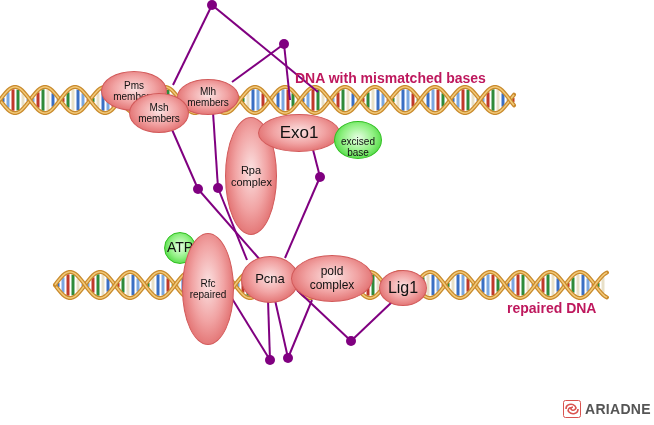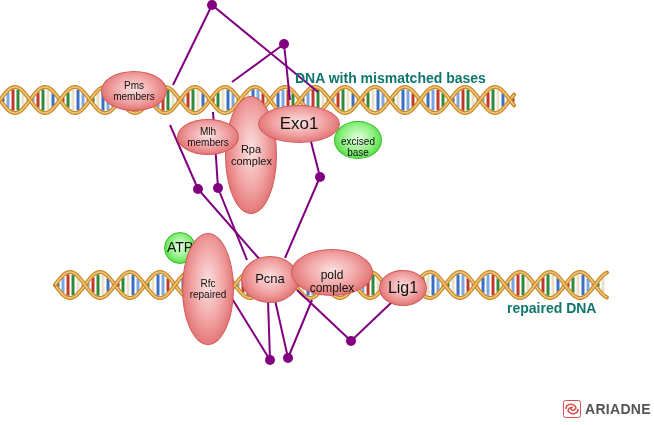--- a/index.html
+++ b/index.html
@@ -1,18 +1,18 @@
 <!DOCTYPE html>
 <html><head>
 <meta charset="utf-8">
 <style>
   html, body { margin:0; padding:0; background:#ffffff; }
   body { width:654px; height:425px; position:relative; overflow:hidden; font-family:"Liberation Sans", sans-serif; }
   #stage { position:absolute; left:0; top:0; width:654px; height:425px; }
-  .lbl { position:absolute; font-family:"Liberation Sans", sans-serif; font-weight:bold; color:#0f766e; white-space:nowrap; }
+  .lbl { position:absolute; font-family:"Liberation Sans", sans-serif; font-weight:bold; color:#be185d; white-space:nowrap; }
   .node { position:absolute; display:flex; align-items:center; justify-content:center; text-align:center; color:#111; font-family:"Liberation Sans", sans-serif; line-height:1.1; border-radius:50%; box-sizing:border-box; }
   .prot { background: radial-gradient(ellipse at 50% 45%, #fbe1e1 0%, #f1a3a3 45%, #e06a6a 80%, #d45959 100%); border:1px solid #d25a5a; }
   .small { background: radial-gradient(ellipse at 50% 45%, #e9ffe6 0%, #8ef080 50%, #35cf2a 90%); border:1px solid #30c020; }
   .logo { position:absolute; left:563px; top:400px; display:flex; align-items:center; gap:4px; }
   .logo-text { font-size:14px; font-weight:bold; color:#555; letter-spacing:0.3px; }
 </style>
 </head>
 <body>
 
 <div id="stage">
@@ -273,46 +273,49 @@
         <circle cx="320" cy="177" r="5" fill="#800080"></circle>
         <circle cx="270" cy="360" r="5" fill="#800080"></circle>
         <circle cx="288" cy="358" r="5" fill="#800080"></circle>
         <circle cx="351" cy="341" r="5" fill="#800080"></circle>
       </g>
   </svg>
 
   <div class="lbl" style="left:295px;top:70px;font-size:14px;">DNA with mismatched bases</div>
   <div class="lbl" style="left:507px;top:300px;font-size:14px;">repaired DNA</div>
 
-  <div class="node prot" style="left:225px;top:96px;width:52px;height:118px;font-size:11px;">
+  <div class="node prot" style="left:225px;top:117px;width:52px;height:118px;font-size:11px;">
       <span style="width:40px">Rpa complex</span>
     </div>
   <div class="node prot" style="left:101px;top:71px;width:66px;height:40px;font-size:10px;">
       <span style="width:46px">Pms members</span>
     </div>
-  <div class="node prot" style="left:177px;top:79px;width:62px;height:36px;font-size:10px;margin-top:40px;">
+  <div class="node prot" style="left:177px;top:79px;width:62px;height:36px;font-size:10px;">
       <span style="width:46px">Mlh members</span>
     </div>
-  <div class="node prot" style="left:258px;top:105px;width:82px;height:38px;font-size:17px;">
+  <div class="node prot" style="left:129px;top:93px;width:60px;height:40px;font-size:10px;">
+      <span style="width:46px">Msh members</span>
+    </div>
+  <div class="node prot" style="left:258px;top:114px;width:82px;height:38px;font-size:17px;">
       <span>Exo1</span>
     </div>
   <div class="node small" style="left:334px;top:121px;width:48px;height:38px;font-size:10px;align-items:flex-end;">
       <span style="width:38px">excised base</span>
     </div>
 
   <div class="node small" style="left:164px;top:232px;width:32px;height:32px;font-size:14px;">
       <span>ATP</span>
     </div>
   <div class="node prot" style="left:182px;top:233px;width:52px;height:112px;font-size:10px;">
       <span style="width:44px">Rfc repaired</span>
     </div>
   <div class="node prot" style="left:241px;top:256px;width:58px;height:47px;font-size:13px;">
       <span>Pcna</span>
     </div>
-  <div class="node prot" style="left:291px;top:249px;width:82px;height:47px;font-size:12px;align-items:flex-end;">
+  <div class="node prot" style="left:291px;top:255px;width:82px;height:47px;font-size:12px;">
       <span style="width:60px">pold complex</span>
     </div>
   <div class="node prot" style="left:379px;top:270px;width:48px;height:36px;font-size:16px;">
       <span>Lig1</span>
     </div>
 
   <div class="logo">
     <svg width="18" height="18" viewBox="0 0 18 18">
       <rect x="0.5" y="0.5" width="17" height="17" rx="2" fill="#fff" stroke="#d9534f"></rect>
       <path d="M3 9 C3 4,9 3,12 6 C14 8,12 11,9 10 C7 9,8 7,10 7 M15 9 C15 14,9 15,6 12 C4 10,6 7,9 8" stroke="#d9534f" stroke-width="1.6" fill="none"></path>

